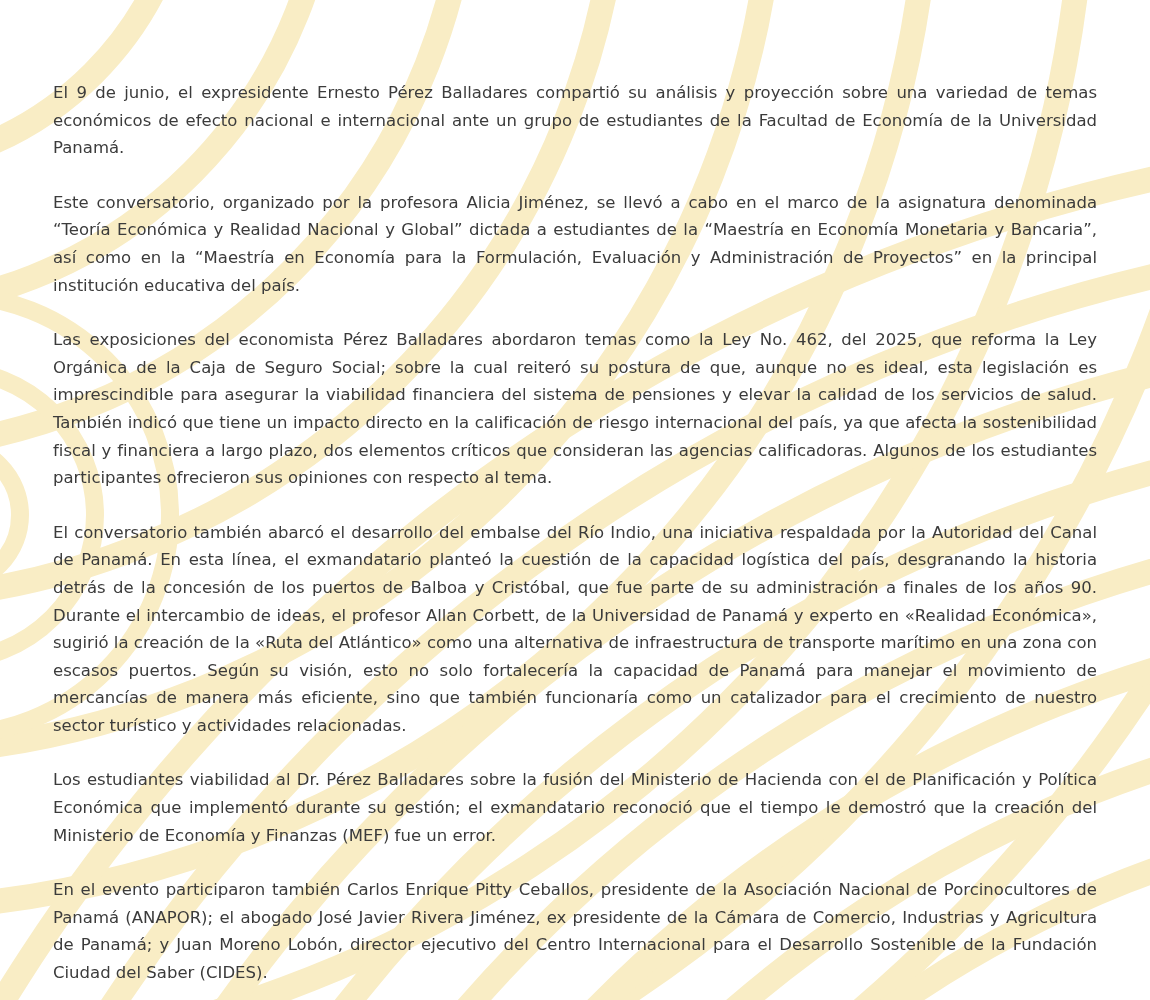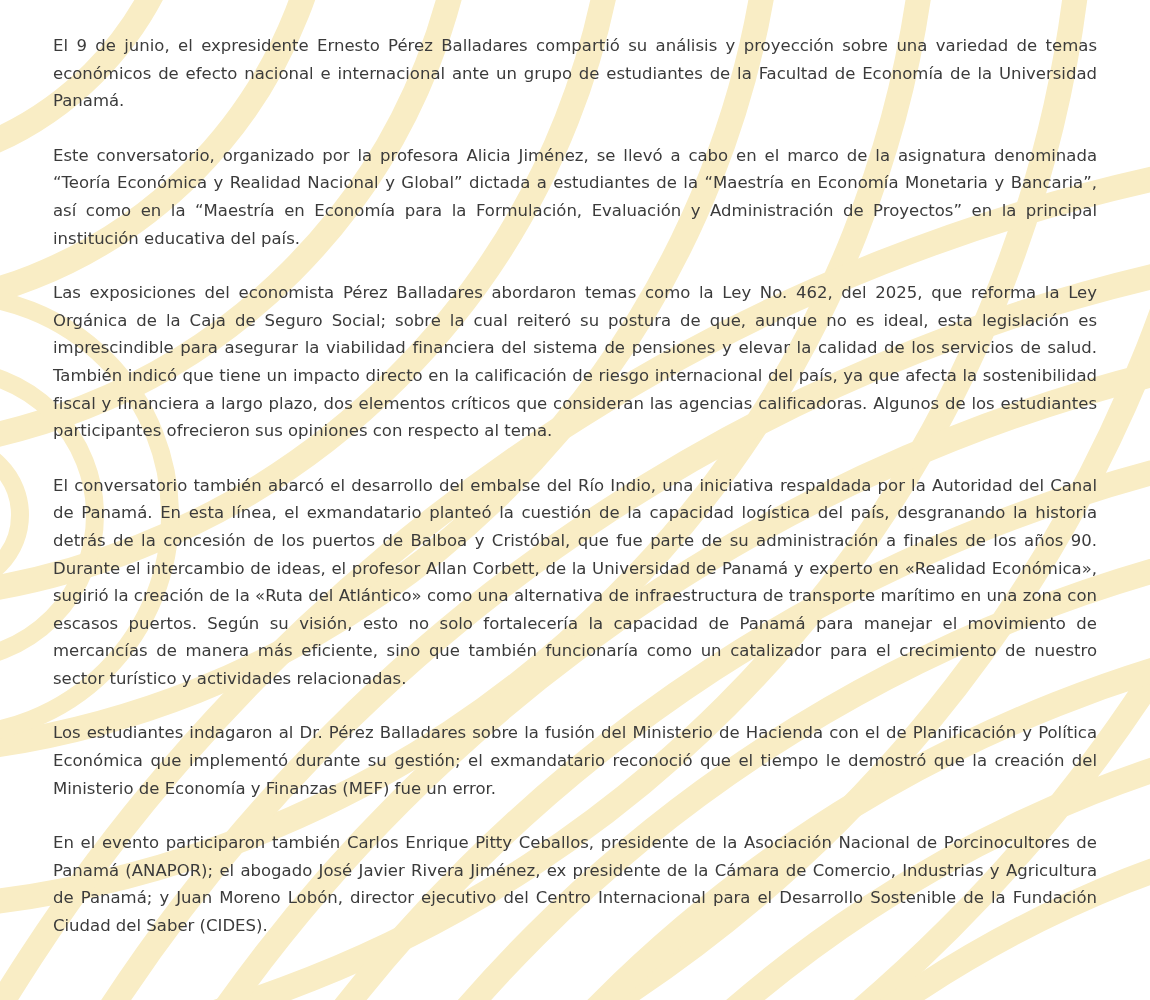--- a/index.html
+++ b/index.html
@@ -25,21 +25,21 @@
     stroke: var(--wm-color, #f9edc5);
   }
   .arc-w { stroke-width: 25px; }
   .arc-s { stroke-width: 18px; }
   .content {
     position: relative;
     z-index: 1;
     box-sizing: border-box;
     width: 1150px;
     height: 1000px;
-    padding: 32px 53px 0 53px;
+    padding: 79px 53px 0 53px;
   }
   .content p {
     margin: 0 0 27px 0;
     font-size: 16.5px;
     line-height: 27.6px;
     color: var(--text-color, #3b3b3b);
     text-align: justify;
   }
 </style>
 </head>
@@ -75,15 +75,15 @@
     <circle class="arc-w" cx="1550" cy="1950" r="1720"></circle>
     <circle class="arc-w" cx="1550" cy="1950" r="1815"></circle>
   </g>
 </svg>
 
 <main class="content">
   <p>El 9 de junio, el expresidente Ernesto Pérez Balladares compartió su análisis y proyección sobre una variedad de temas económicos de efecto nacional e internacional ante un grupo de estudiantes de la Facultad de Economía de la Universidad Panamá.</p>
   <p>Este conversatorio, organizado por la profesora Alicia Jiménez, se llevó a cabo en el marco de la asignatura denominada “Teoría Económica y Realidad Nacional y Global” dictada a estudiantes de la “Maestría en Economía Monetaria y Bancaria”, así como en la “Maestría en Economía para la Formulación, Evaluación y Administración de Proyectos” en la principal institución educativa del país.</p>
   <p>Las exposiciones del economista Pérez Balladares abordaron temas como la Ley No. 462, del 2025, que reforma la Ley Orgánica de la Caja de Seguro Social; sobre la cual reiteró su postura de que, aunque no es ideal, esta legislación es imprescindible para asegurar la viabilidad financiera del sistema de pensiones y elevar la calidad de los servicios de salud. También indicó que tiene un impacto directo en la calificación de riesgo internacional del país, ya que afecta la sostenibilidad fiscal y financiera a largo plazo, dos elementos críticos que consideran las agencias calificadoras. Algunos de los estudiantes participantes ofrecieron sus opiniones con respecto al tema.</p>
   <p>El conversatorio también abarcó el desarrollo del embalse del Río Indio, una iniciativa respaldada por la Autoridad del Canal de Panamá. En esta línea, el exmandatario planteó la cuestión de la capacidad logística del país, desgranando la historia detrás de la concesión de los puertos de Balboa y Cristóbal, que fue parte de su administración a finales de los años 90. Durante el intercambio de ideas, el profesor Allan Corbett, de la Universidad de Panamá y experto en «Realidad Económica», sugirió la creación de la «Ruta del Atlántico» como una alternativa de infraestructura de transporte marítimo en una zona con escasos puertos. Según su visión, esto no solo fortalecería la capacidad de Panamá para manejar el movimiento de mercancías de manera más eficiente, sino que también funcionaría como un catalizador para el crecimiento de nuestro sector turístico y actividades relacionadas.</p>
-  <p>Los estudiantes indagaron al Dr. Pérez Balladares sobre la fusión del Ministerio de Hacienda con el de Planificación y Política Económica que implementó durante su gestión; el exmandatario reconoció que el tiempo le demostró que la creación del Ministerio de Economía y Finanzas (MEF) fue un error.</p>
+  <p>Los estudiantes viabilidad al Dr. Pérez Balladares sobre la fusión del Ministerio de Hacienda con el de Planificación y Política Económica que implementó durante su gestión; el exmandatario reconoció que el tiempo le demostró que la creación del Ministerio de Economía y Finanzas (MEF) fue un error.</p>
   <p>En el evento participaron también Carlos Enrique Pitty Ceballos, presidente de la Asociación Nacional de Porcinocultores de Panamá (ANAPOR); el abogado José Javier Rivera Jiménez, ex presidente de la Cámara de Comercio, Industrias y Agricultura de Panamá; y Juan Moreno Lobón, director ejecutivo del Centro Internacional para el Desarrollo Sostenible de la Fundación Ciudad del Saber (CIDES).</p>
 </main>
 
 </body></html>

